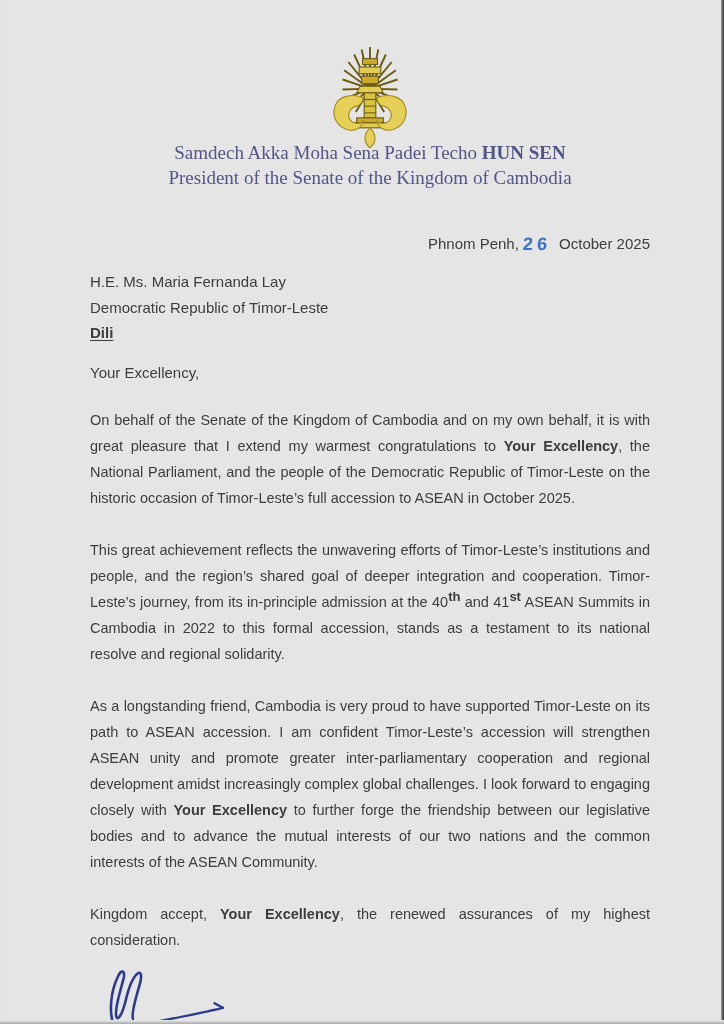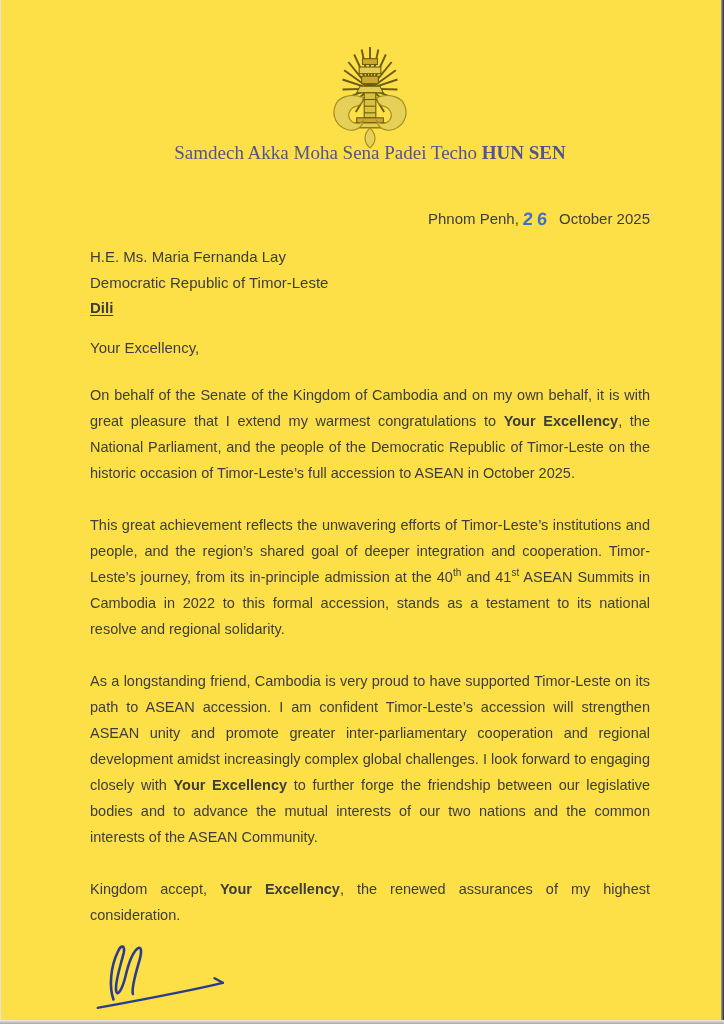--- a/index.html
+++ b/index.html
@@ -1,21 +1,21 @@
 <!DOCTYPE html>
 <html><head>
 <meta charset="utf-8">
 <style>
   * { margin: 0; padding: 0; box-sizing: border-box; }
   html, body { background: #ffffff; }
   .page {
     position: relative;
     width: 724px;
     height: 1024px;
-    background: #fde047;
+    background: #e5e5e5;
     overflow: hidden;
     font-family: "Liberation Sans", sans-serif;
     color: #3d3d3d;
   }
   
   .edge-right  { position: absolute; top: 0; right: 0; width: 3px;  height: 100%; background: linear-gradient(to right, #a0a0a0, #2e2e2e); }
   .edge-bottom { position: absolute; bottom: 0; left: 0; width: 100%; height: 4px; background: linear-gradient(to bottom, #ececec, #a8a8a8); }
   .edge-left   { position: absolute; top: 0; left: 0; width: 1px; height: 100%; background: #e3e3e3; }
 
   .content { position: relative; margin: 0 74px 0 90px; }
@@ -57,21 +57,21 @@
 
   .body p {
     margin-top: 26px;
     font-size: 14.5px;
     line-height: 26px;
     text-align: justify;
     color: #3d3d3d;
   }
   .salutation, .recipient, .dateline { font-size: 15px; }
   .b { font-weight: 700; }
-  sup { font-size: 10px; line-height: 0; vertical-align: 6px; }
+  sup { font-size: 13px; line-height: 0; vertical-align: 6px; font-weight: bold; }
 
   .closing { margin-top: 12px; }
 
   .signature-wrap { margin-top: 14px; height: 76px; }
   .signatory { margin-top: 4px; font-size: 15px; letter-spacing: 0.4px; color: #3a3a3a; }
 </style>
 </head>
 <body>
 
 <div class="page">
@@ -117,20 +117,21 @@
         <g fill="#e6d058" stroke="#a48c22" stroke-width="1.4">
           <path d="M52 66 C38 60 22 64 18 76 C14 88 20 100 32 104 C42 107 50 102 52 94 C48 98 40 98 36 92 C32 86 36 78 44 76 C48 75 51 71 52 66 Z"></path>
           <path d="M68 66 C82 60 98 64 102 76 C106 88 100 100 88 104 C78 107 70 102 68 94 C72 98 80 98 84 92 C88 86 84 78 76 76 C72 75 69 71 68 66 Z"></path>
           <path d="M60 102 C52 110 52 119 60 126 C68 119 68 110 60 102 Z"></path>
         </g>
       </svg>
     </div>
 
     <div class="letterhead">
       <div><span>Samdech Akka Moha Sena Padei Techo </span><span class="name">HUN SEN</span></div>
+      <div>President of the Senate of the Kingdom of Cambodia</div>
     </div>
 
     <div class="dateline"><span>Phnom Penh,</span><span class="handwritten-day">26</span> <span>October 2025</span></div>
 
     <div class="recipient">
       <div>H.E. Ms. Maria Fernanda Lay</div>
       <div>Democratic Republic of Timor-Leste</div>
       <div class="city">Dili</div>
     </div>
 

